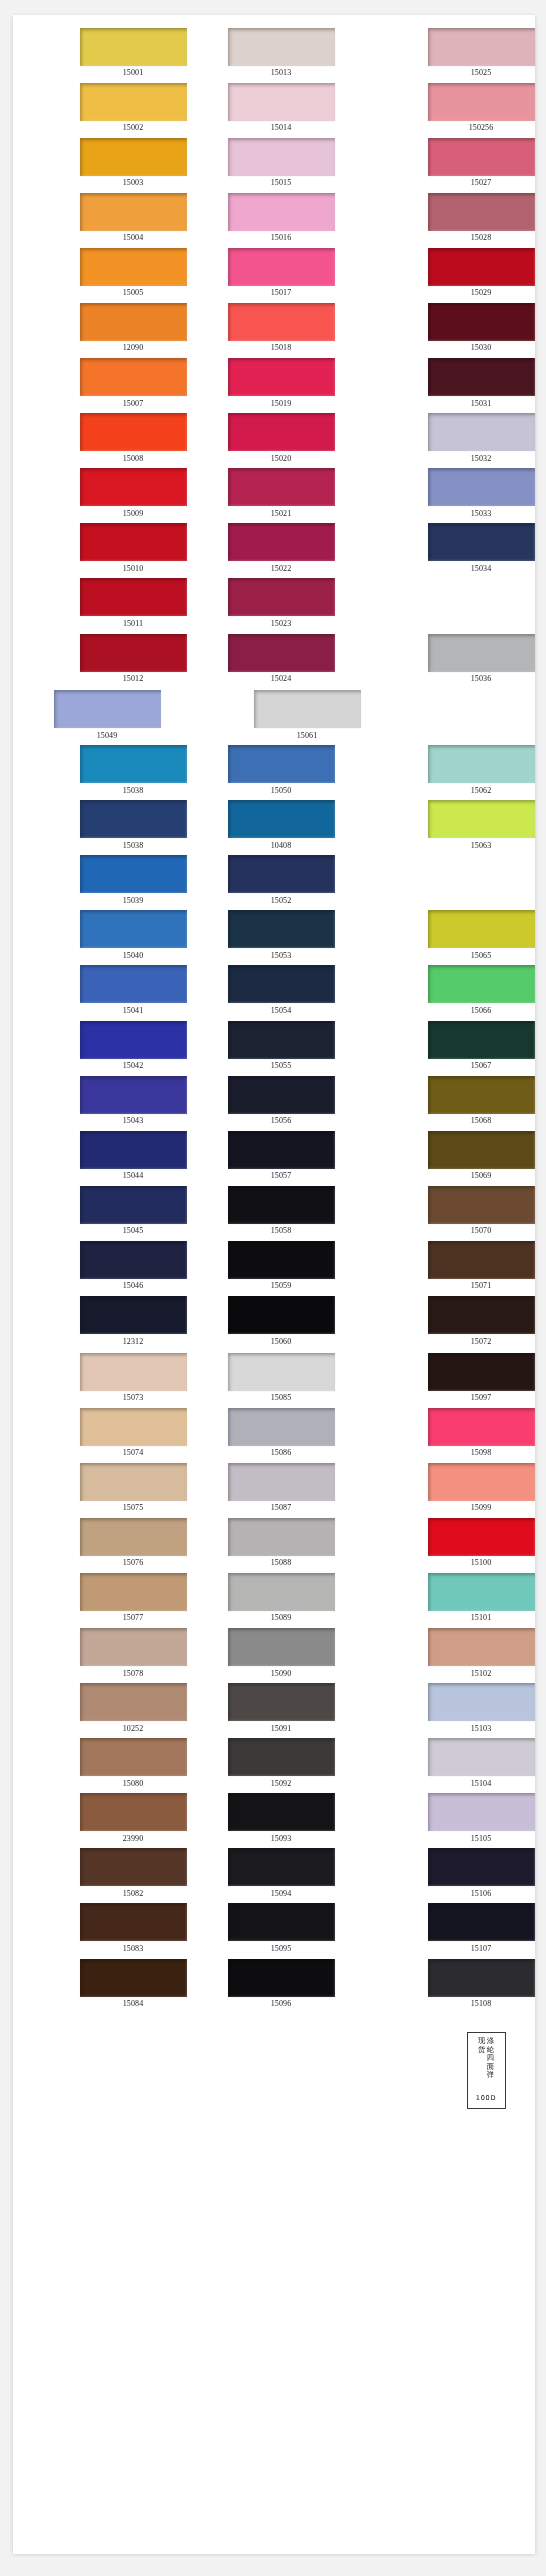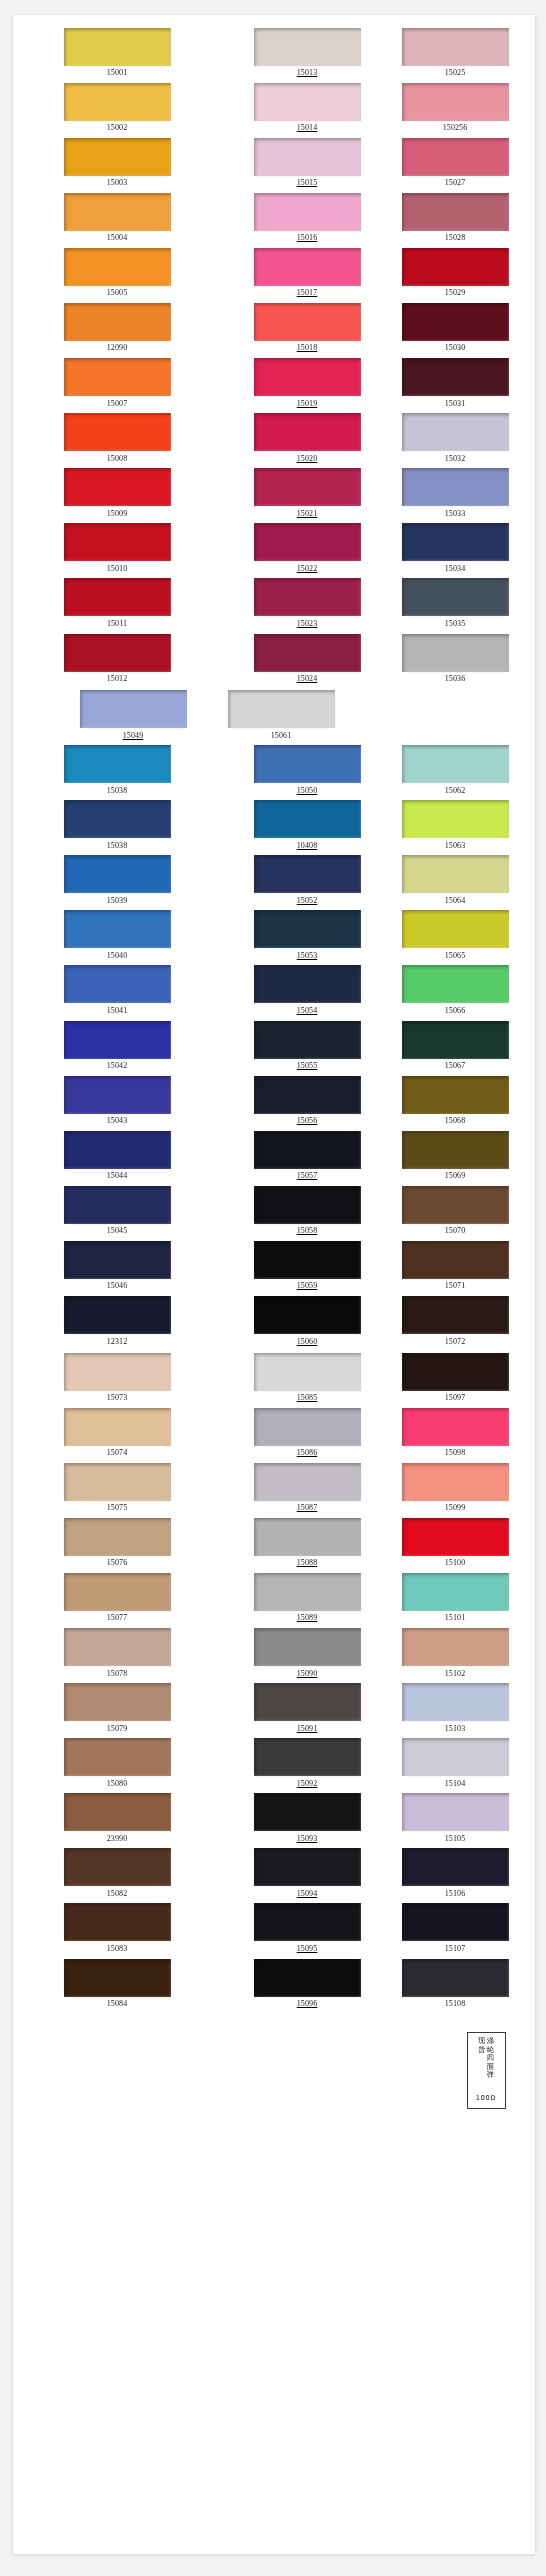--- a/index.html
+++ b/index.html
@@ -35,23 +35,23 @@
     justify-content: flex-start;
     align-items: flex-start;
   }
   .cell {
     width: 174px;
     padding: 0;
     display: flex;
     flex-direction: column;
     align-items: center;
   }
-  .cell.c1 { padding-left: 35px; align-items: center; }
-  .cell.c2 { padding-left: 15px; align-items: flex-end; text-decoration: underline; }
-  .cell.c3 { padding-left: 15px; align-items: center; }
+  .cell.c1 { padding-left: 35px; align-items: flex-end; }
+  .cell.c2 { padding-left: 15px; align-items: center; }
+  .cell.c3 { padding-left: 15px; align-items: flex-end; }
   .swatch {
     width: 107px;
     height: 38px;
     display: block;
     box-shadow:
       inset 1.4px 2.1px 3.5px rgba(0,0,0,0.30),
       inset -0.7px -0.7px 2.1px rgba(255,255,255,0.22),
       0 0.7px 1.4px rgba(0,0,0,0.10);
   }
   .label {
@@ -260,24 +260,20 @@
           </div>
           <div class="row">
             <div class="cell c1">
               <div class="swatch" style="background-color: rgb(189, 15, 34);"></div>
               <div class="label">15011</div>
             </div>
             <div class="cell c2">
               <div class="swatch" style="background-color: rgb(156, 33, 72);"></div>
               <div class="label">15023</div>
             </div>
-            <div class="cell c3">
-              <div class="swatch" style="background-color: rgb(70, 81, 95);"></div>
-              <div class="label">15035</div>
-            </div>
           </div>
           <div class="row">
             <div class="cell c1">
               <div class="swatch" style="background-color: rgb(172, 16, 35);"></div>
               <div class="label">15012</div>
             </div>
             <div class="cell c2">
               <div class="swatch" style="background-color: rgb(138, 30, 69);"></div>
               <div class="label">15024</div>
             </div>
@@ -328,24 +324,20 @@
           </div>
           <div class="row">
             <div class="cell c1">
               <div class="swatch" style="background-color: rgb(32, 103, 181);"></div>
               <div class="label">15039</div>
             </div>
             <div class="cell c2">
               <div class="swatch" style="background-color: rgb(37, 50, 94);"></div>
               <div class="label">15052</div>
             </div>
-            <div class="cell c3">
-              <div class="swatch" style="background-color: rgb(212, 214, 141);"></div>
-              <div class="label">15064</div>
-            </div>
           </div>
           <div class="row">
             <div class="cell c1">
               <div class="swatch" style="background-color: rgb(48, 115, 189);"></div>
               <div class="label">15040</div>
             </div>
             <div class="cell c2">
               <div class="swatch" style="background-color: rgb(27, 51, 71);"></div>
               <div class="label">15053</div>
             </div>
@@ -534,21 +526,21 @@
               <div class="label">15090</div>
             </div>
             <div class="cell c3">
               <div class="swatch" style="background-color: rgb(208, 158, 134);"></div>
               <div class="label">15102</div>
             </div>
           </div>
           <div class="row">
             <div class="cell c1">
               <div class="swatch" style="background-color: rgb(176, 138, 115);"></div>
-              <div class="label">15079</div>
+              <div class="label">10252</div>
             </div>
             <div class="cell c2">
               <div class="swatch" style="background-color: rgb(77, 72, 70);"></div>
               <div class="label">15091</div>
             </div>
             <div class="cell c3">
               <div class="swatch" style="background-color: rgb(185, 196, 221);"></div>
               <div class="label">15103</div>
             </div>
           </div>

